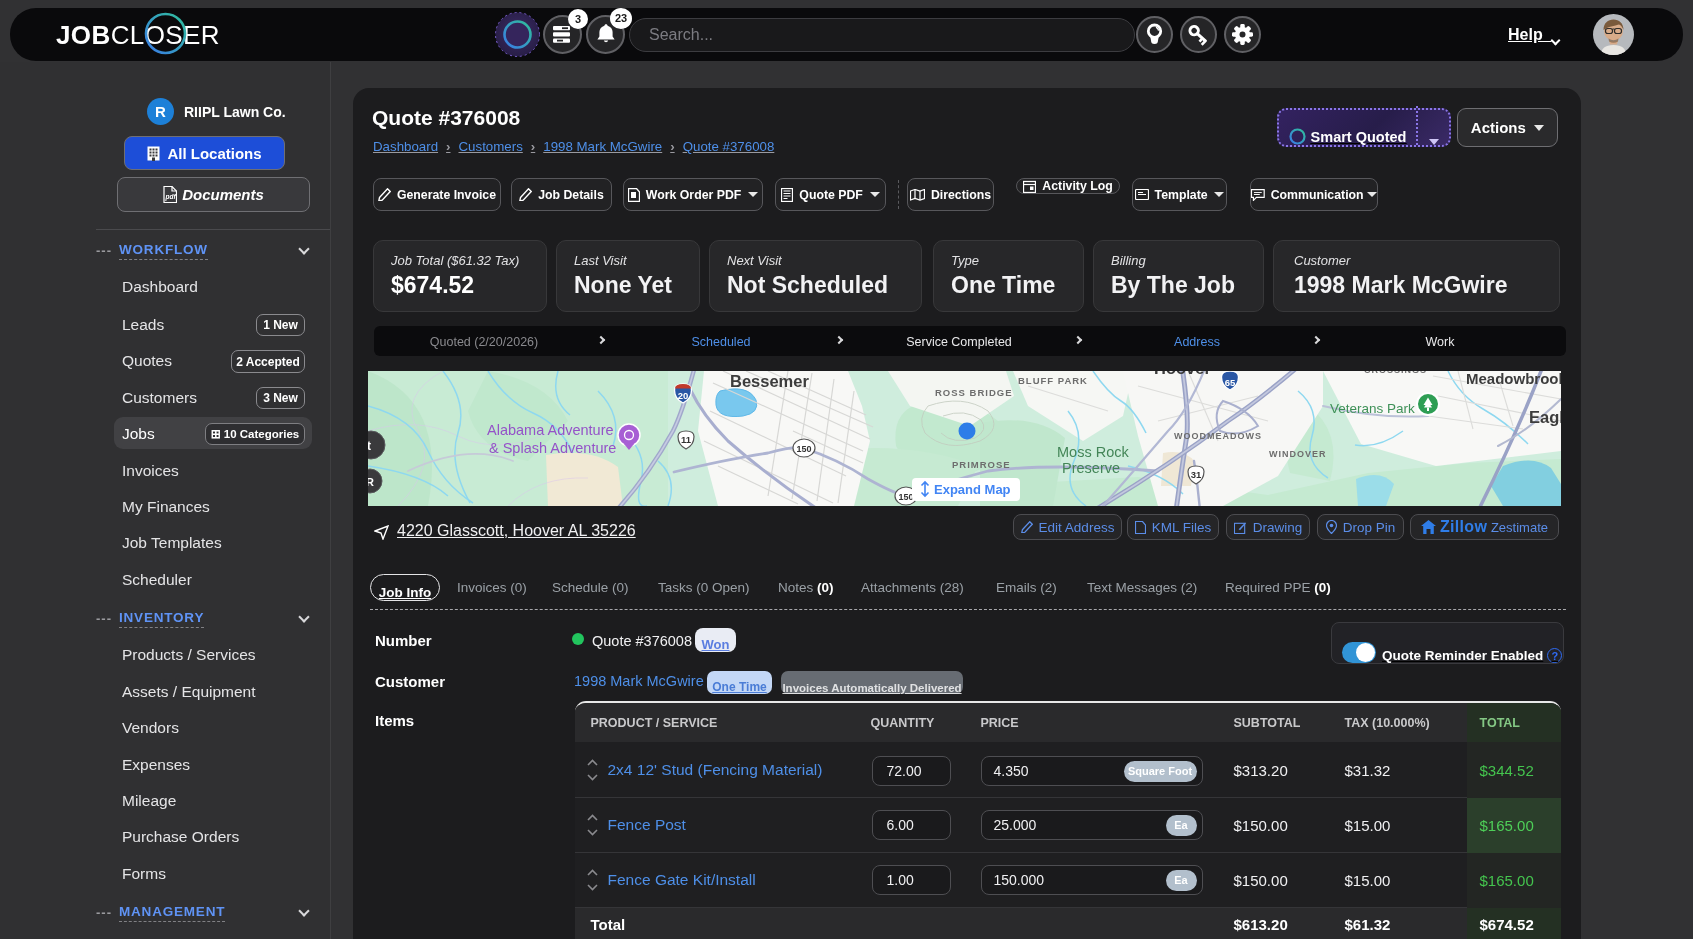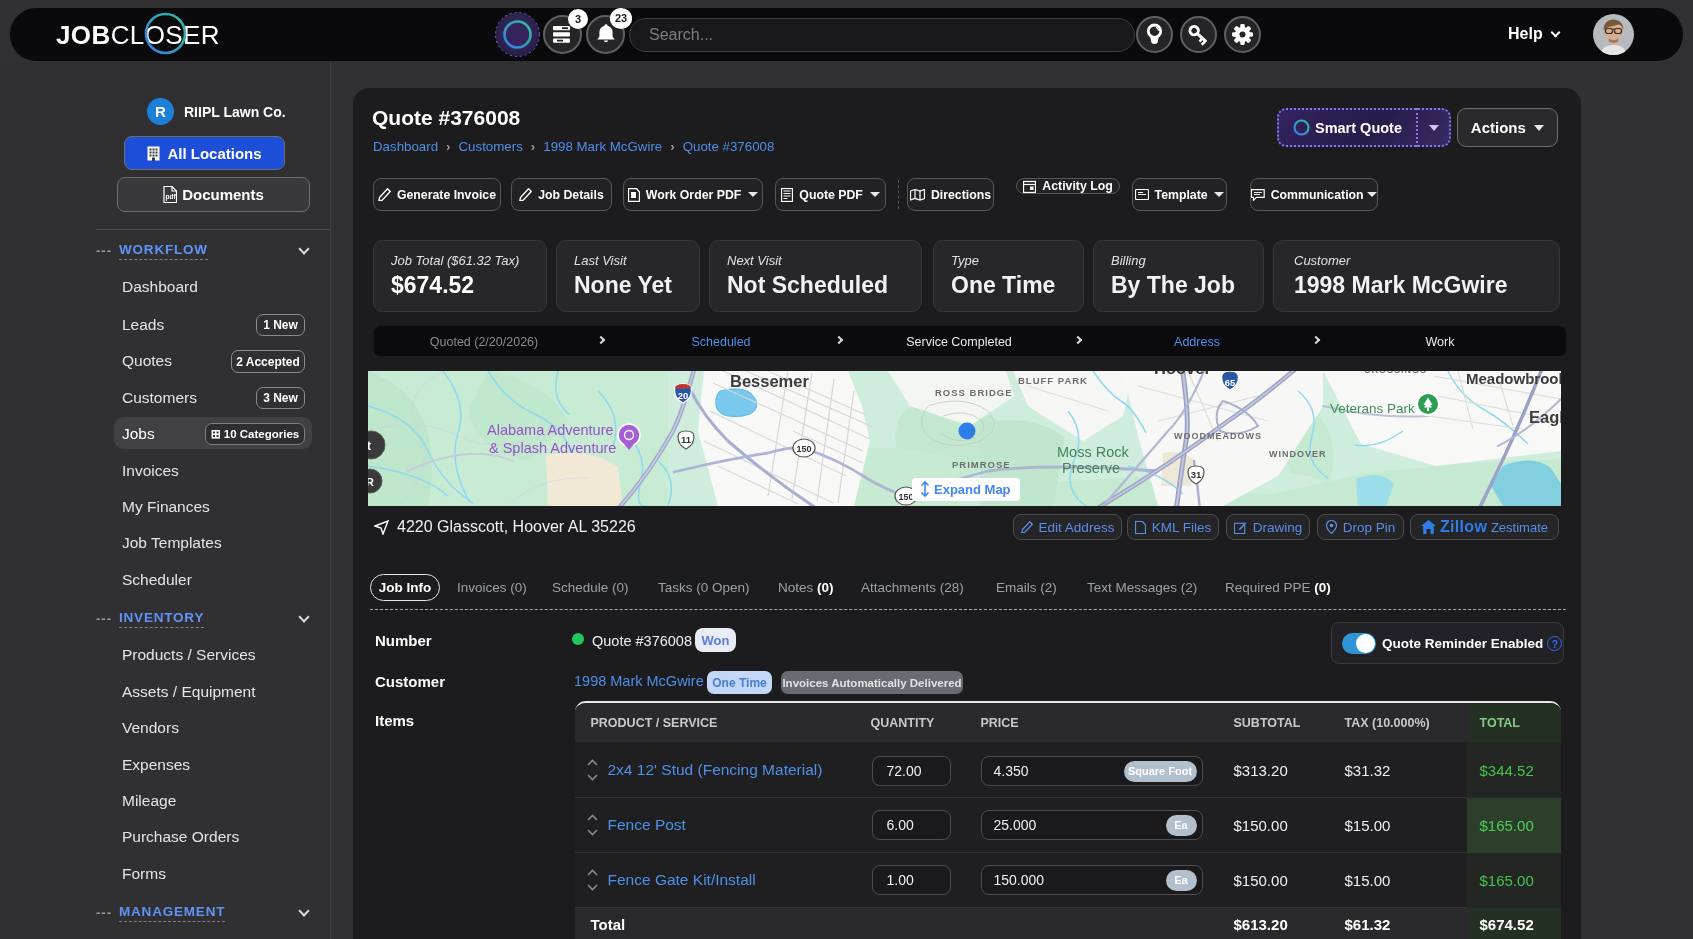--- a/index.html
+++ b/index.html
@@ -1,19 +1,19 @@
 <!DOCTYPE html>
 <html><head>
 <meta charset="utf-8">
 <style>
 *{margin:0;padding:0;box-sizing:border-box;}
 html,body{width:1693px;height:939px;overflow:hidden;background:#313133;font-family:"Liberation Sans",sans-serif;}
 .ab{position:absolute;}
 .b{font-weight:bold;}
-.flex{display:flex;align-items:center;}
+.flex{display:flex;align-items:flex-end;text-decoration:underline;}
 .btn{display:inline-flex;align-items:center;justify-content:center;background:#222224;border:1px solid #57575b;border-radius:8px;color:#fff;font-weight:bold;}
 .blue{color:#4e8fe8;}
 .chev{display:inline-block;width:8px;height:8px;border-right:2.5px solid #d9d9db;border-bottom:2.5px solid #d9d9db;transform:rotate(45deg);}
 .caret{display:inline-block;width:0;height:0;border-left:5px solid transparent;border-right:5px solid transparent;border-top:6px solid #e8e8e8;}
 </style>
 </head>
 <body>
 
 <div class="ab" id="navbar" style="left:10px;top:8px;width:1673px;height:53px;border-radius:26px;background:#0a0a0c;"></div>
 <div class="ab" style="left:56px;top:20px;font-size:26px;color:#fff;letter-spacing:.4px;"><span style="font-weight:800;">JOB</span><span style="font-weight:300;">CLOSER</span></div>
@@ -121,21 +121,21 @@
         <rect x="2.5" y="5.5" width="2" height="2"></rect>
         <rect x="5.5" y="5.5" width="2" height="2"></rect>
         <rect x="8.5" y="5.5" width="2" height="2"></rect>
         <rect x="2.5" y="8.5" width="2" height="2"></rect>
         <rect x="5.5" y="8.5" width="2" height="2"></rect>
         <rect x="8.5" y="8.5" width="2" height="2"></rect>
         <rect x="5" y="11.5" width="3" height="3.5"></rect>
       </g>
     </svg>
  All Locations</div>
-<div class="ab btn" style="left:117px;top:177px;width:193px;height:35px;background:#39393c;border-color:#6f6f73;font-size:15px;">
+<div class="ab btn" style="left:117px;top:177px;width:193px;height:35px;background:#39393c;border-color:#6f6f73;font-size:15px;font-style:italic;">
  <svg width="14" height="17" viewBox="0 0 14 17" style="margin-right:5px;">
       <path d="M1 .5h8L13.5 5v11.5H1z" fill="none" stroke="#fff" stroke-width="1.2"></path>
       <path d="M9 .5V5h4.5" fill="none" stroke="#fff" stroke-width="1.2"></path>
       <text x="2.5" y="13" font-size="6.5" fill="#fff" font-weight="bold" font-family="Liberation Sans">pdf</text>
     </svg>
  Documents</div>
 <div class="ab" style="left:96px;top:229px;width:234px;height:1px;background:#4a4a4d;"></div>
 
 <div class="ab" style="left:96px;top:243px;color:#9a9a9e;font-size:13px;font-weight:bold;letter-spacing:1px;">---</div>
 <div class="ab" style="left:119px;top:242px;color:#5f93f5;font-size:13.5px;font-weight:bold;letter-spacing:0.8px;border-bottom:1px dashed #808084;padding-bottom:2px;">WORKFLOW</div>
@@ -178,21 +178,21 @@
     <span class="blue">1998 Mark McGwire</span>
     <span style="margin:0 8px;" class="b">›</span>
     <span class="blue">Quote #376008</span>
 </div>
 
 <div class="ab flex" style="left:1277px;top:108px;width:174px;height:39px;border:2px dotted #8a76e8;border-radius:9px;background:linear-gradient(135deg,#332260 0%,#271d4a 55%,#3a2a66 100%);">
  <div class="flex" style="width:137px;justify-content:center;">
   <svg width="17" height="17" style="margin-right:5px;">
         <circle cx="8.5" cy="8.5" r="7" fill="none" stroke="url(#lg1)" stroke-width="2.2"></circle>
       </svg>
-  <span style="color:#fff;font-size:14.5px;font-weight:bold;">Smart Quote</span>
+  <span style="color:#fff;font-size:14.5px;font-weight:bold;">Smart Quoted</span>
  </div>
  <div style="width:0;height:39px;border-left:2px dotted #8a76e8;"></div>
  <div class="flex" style="flex:1;justify-content:center;">
       <span class="caret" style="border-top-color:#cfc6f5;"></span>
     </div>
 </div>
 <div class="ab btn" style="left:1457px;top:108px;width:101px;height:39px;background:#2a2a2c;border-color:#6e6e72;font-size:15px;border-radius:9px;">Actions&nbsp;&nbsp;<span class="caret"></span></div>
 
 <div class="ab btn" style="left:373px;top:178px;width:128px;height:33px;font-size:12.3px;"><svg width="13" height="13" viewBox="0 0 13 13" style="margin-right:6px;">
       <path d="M1.5 9.5 9.5.8l2.7 2.7-8 8.7-3.4.8z" fill="none" stroke="#fff" stroke-width="1.4"></path>

